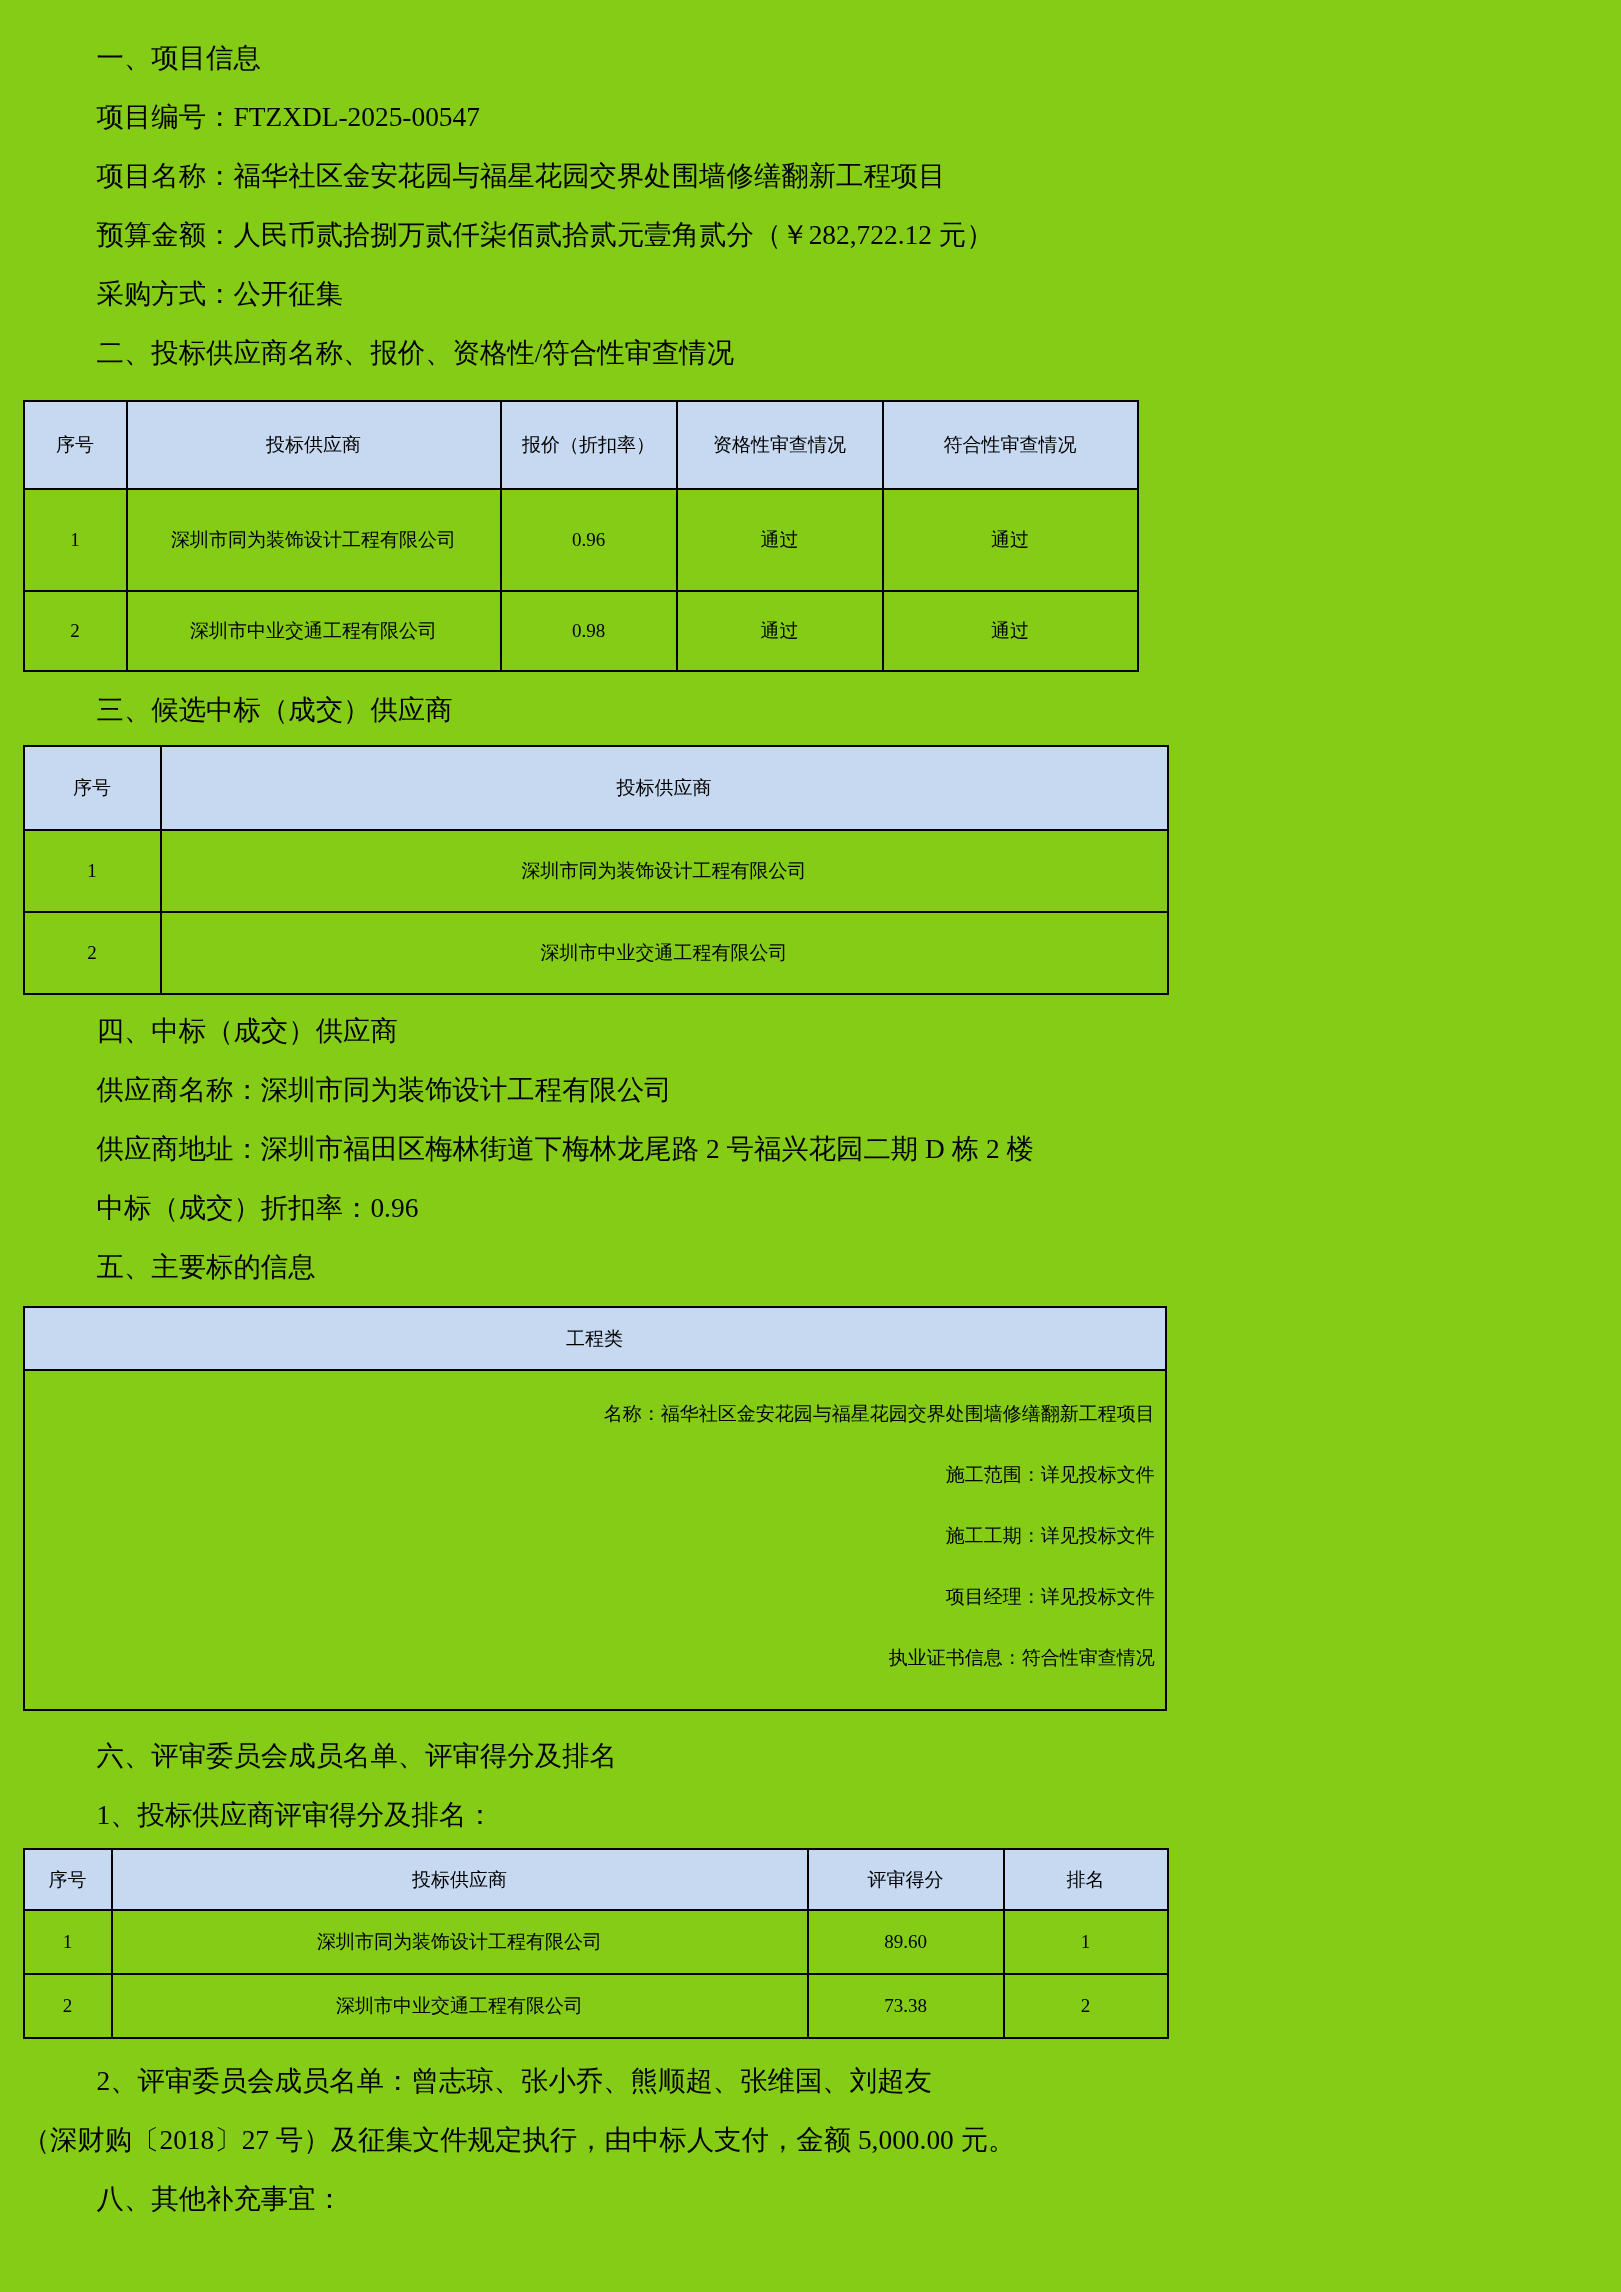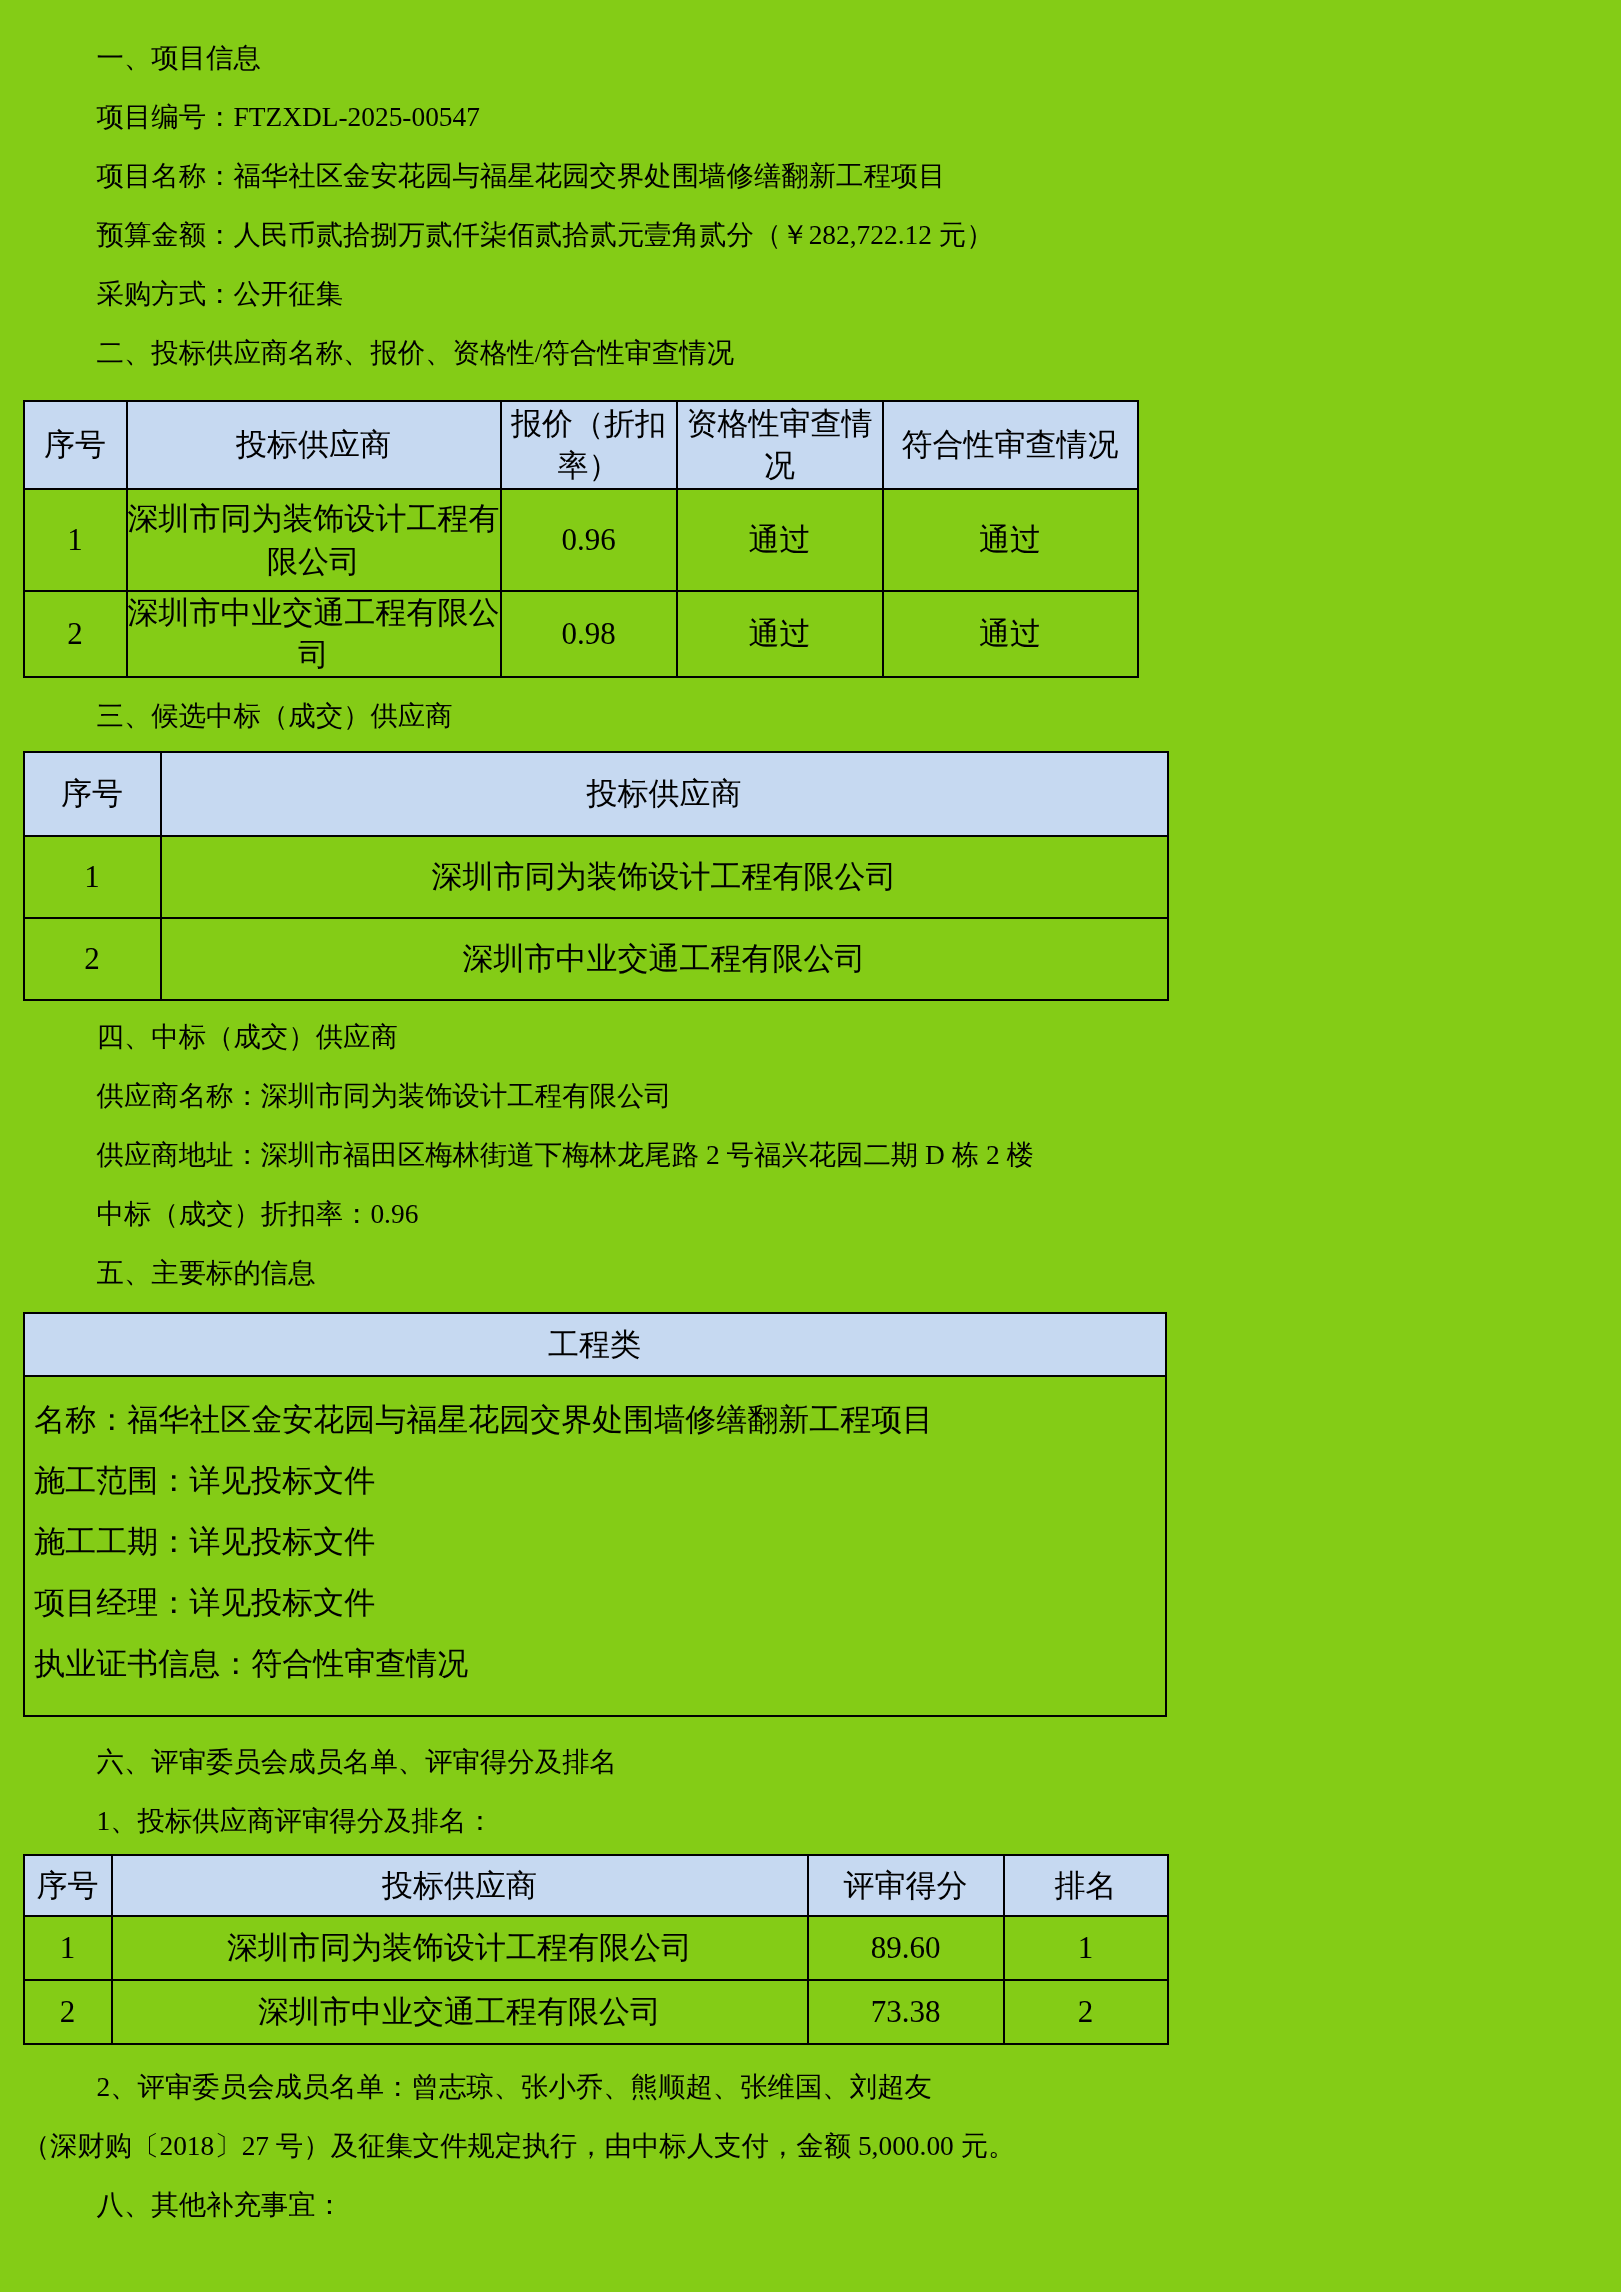--- a/index.html
+++ b/index.html
@@ -20,21 +20,21 @@
     line-height: 59px;
     text-indent: 74px;
     white-space: nowrap;
   }
   p.para.wrapline { white-space: normal; }
   p.para.no-indent { text-indent: 0; }
   table.tbl {
     border-collapse: collapse;
     table-layout: fixed;
     border: 2.9px solid #000000;
-    font-size: 31px;
+    font-size: 19px;
   }
   table.tbl th, table.tbl td {
     border: 2px solid #000000;
     font-weight: normal;
     text-align: center;
     vertical-align: middle;
     padding: 0;
     overflow: hidden;
   }
   table.tbl th { background: #c6d9f1; border-bottom: 2.9px solid #000000; }
@@ -48,21 +48,21 @@
   
   .t2 { width: 1144px; margin: 4.9px 0 6.9px 0; }
   .t2 .c0 { width: 137px; } .t2 .c1 { width: 1007px; }
   .t2 tr.hrow th { height: 82px; }
   .t2 tr.brow td { height: 80px; }
   
   .t3 { width: 1144px; margin: 8.8px 0 15.7px 0; }
   .t3 tr.hrow th { height: 61px; }
   .t3 td.info {
     height: 326px;
-    text-align: left;
+    text-align: right;
     vertical-align: top;
     padding: 11.8px 9.8px 0 9.8px;
     line-height: 61px;
   }
   .t3 td.info div { white-space: nowrap; }
   
   .t4 { width: 1144px; margin: 3.9px 0 12.7px 0; }
   .t4 .c0 { width: 88px; } .t4 .c1 { width: 696px; }
   .t4 .c2 { width: 196px; } .t4 .c3 { width: 164px; }
   .t4 tr.hrow th { height: 59px; }

